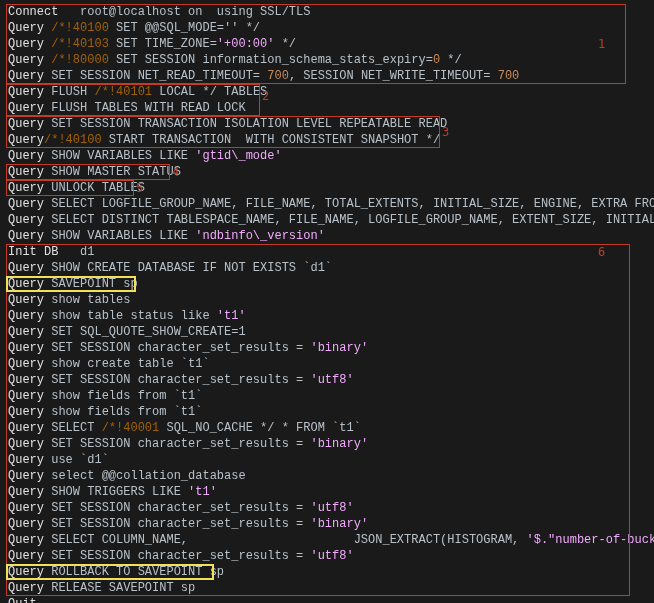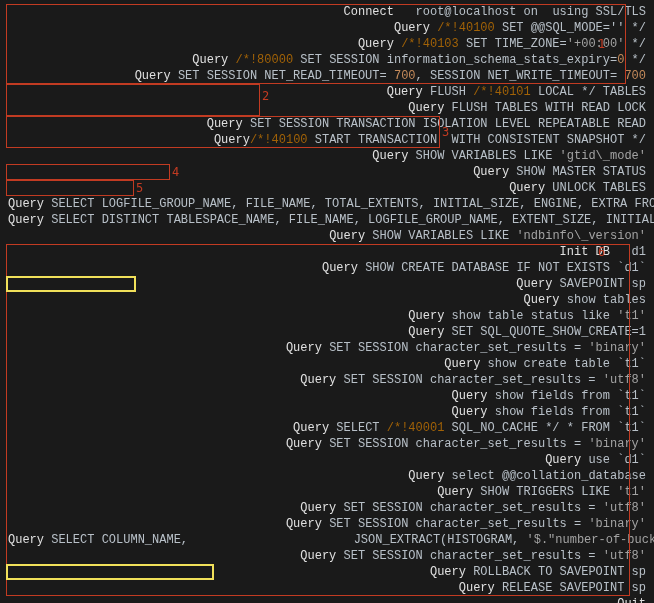--- a/index.html
+++ b/index.html
@@ -11,25 +11,25 @@
     line-height:16px;
     color:#b8c0c8;
     width:654px;
     height:603px;
     overflow:hidden;
   }
   .term{
     padding:4px 8px;
     white-space:pre;
   }
-  .row{display:block;position:relative;height:16px;text-align:right;}
+  .row{display:block;position:relative;height:16px;}
   .cmd{color:#e0e0e0;}        
   .comm{color:#a16207;}         
   .num{color:#c48a5a;}        
-  .str{color:#a3a3a3;}        
+  .str{color:#f0abfc;}        
   .txt{color:#b8c0c8;}
   
   .box{
     position:absolute;
     border:1px solid #c23b22;
     pointer-events:none;
     box-sizing:border-box;
     z-index:5;
   }
   .box.yellow{border-color:#f1e05a;border-width:2px;}

